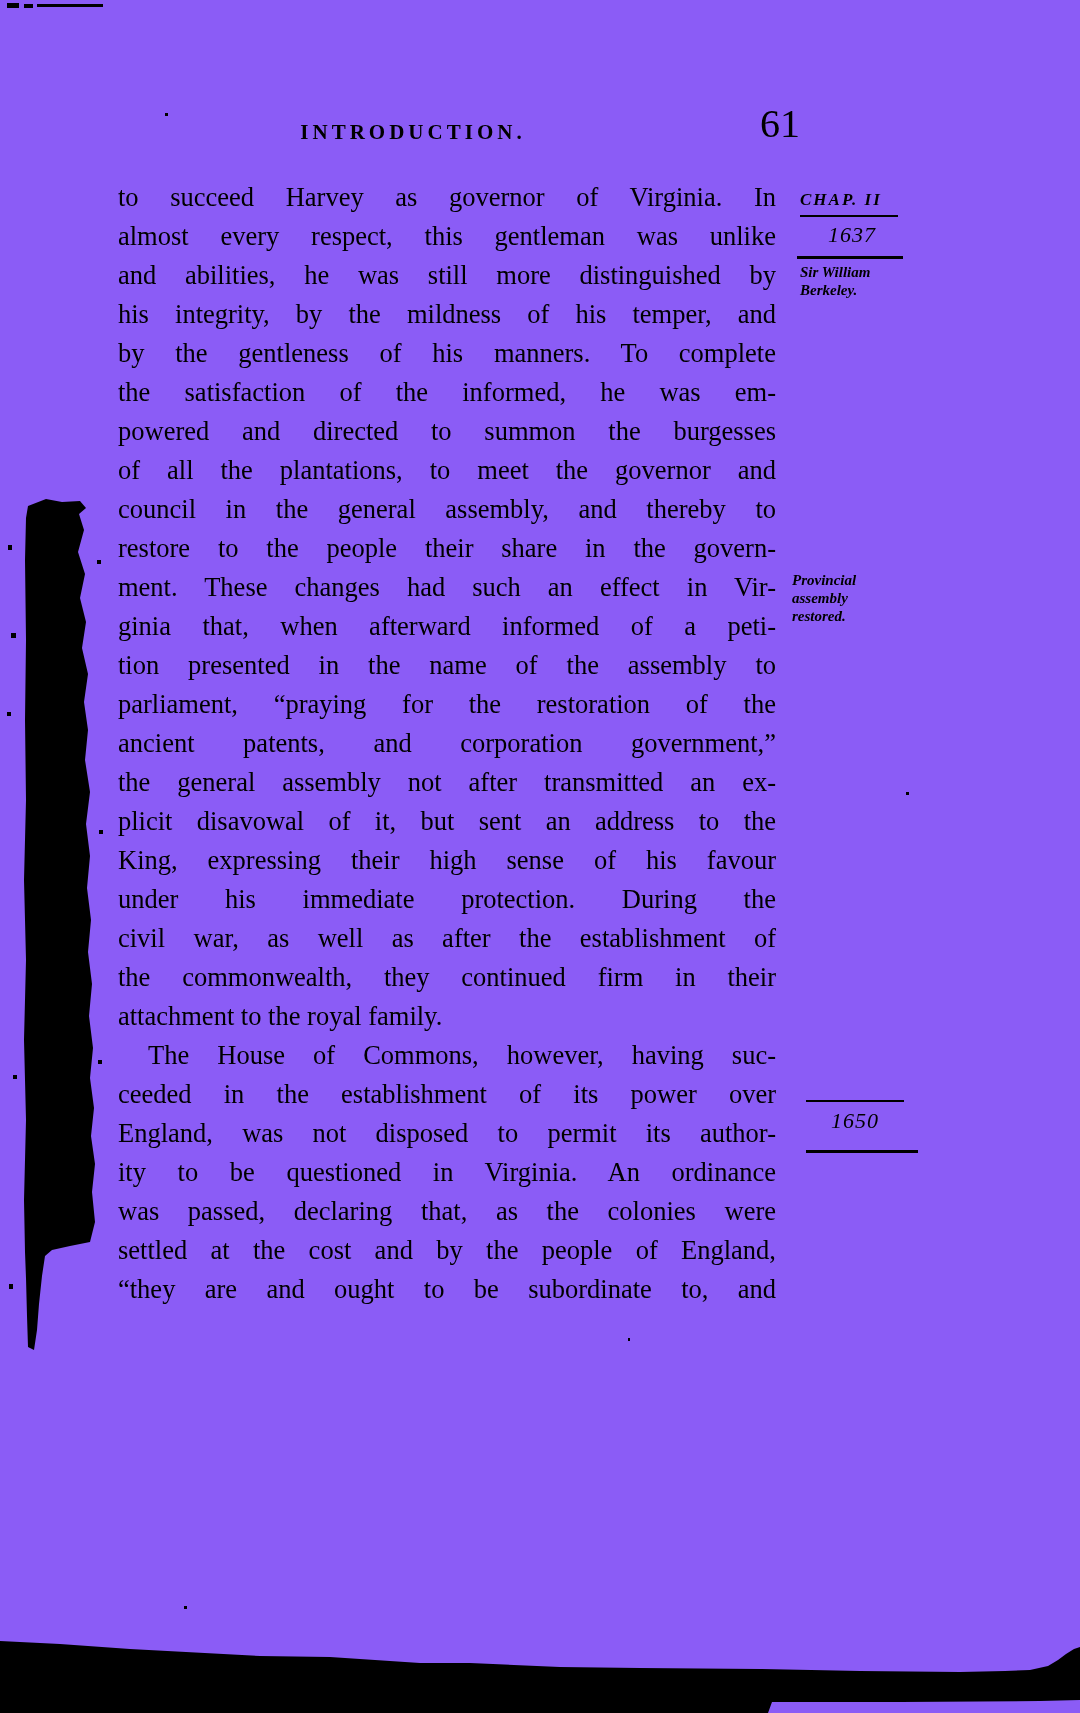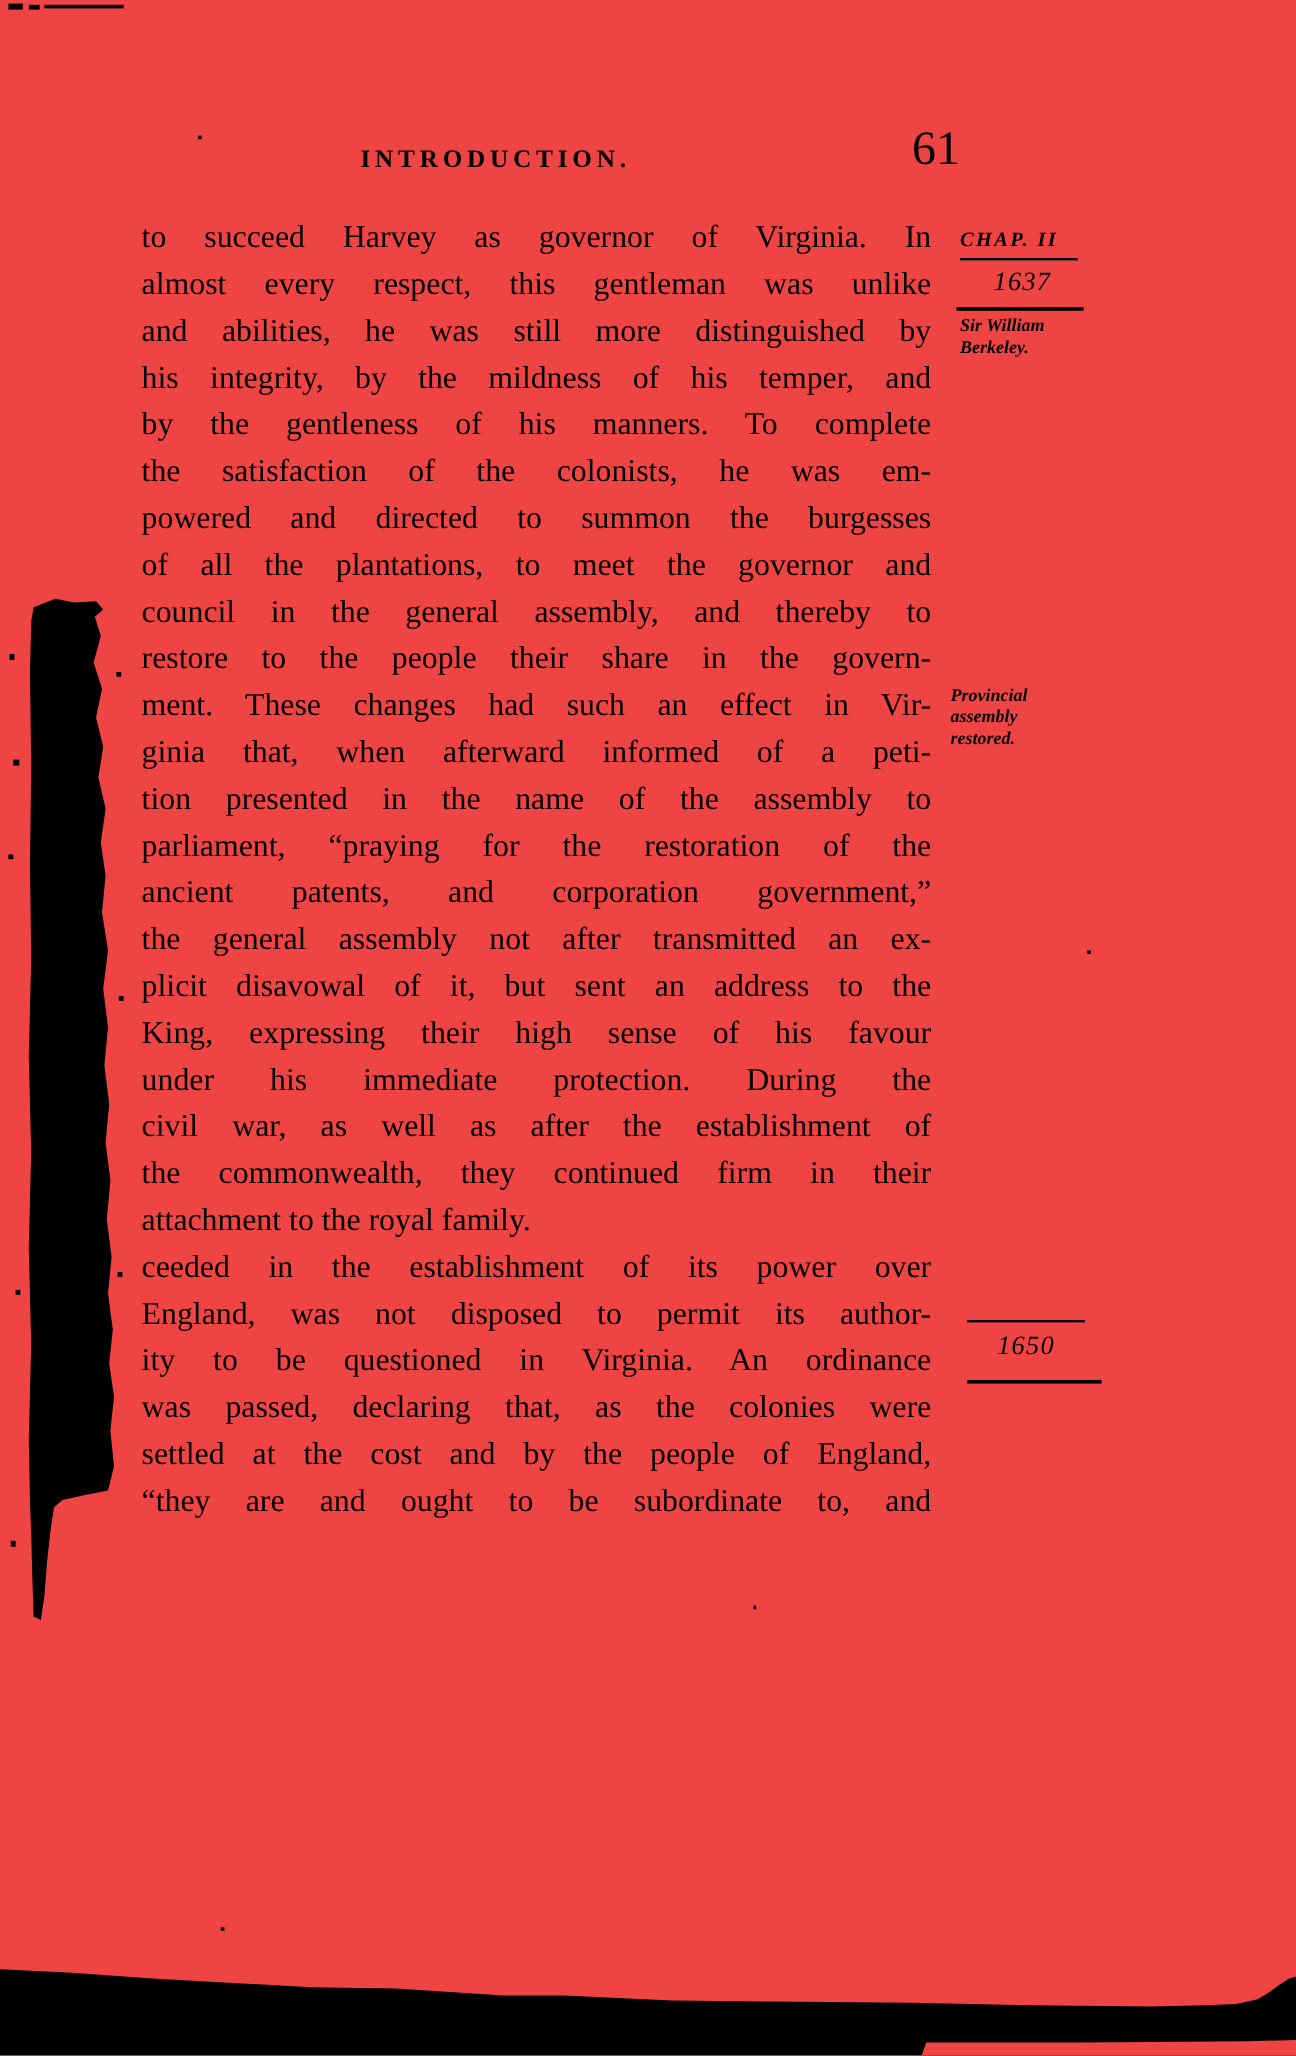--- a/index.html
+++ b/index.html
@@ -1,19 +1,19 @@
 <!DOCTYPE html>
 <html><head>
 <meta charset="utf-8">
 <style>
   html,body{margin:0;padding:0;background:#555;}
   #page{
     position:relative;
     width:1080px;height:1713px;
-    background:#ef4444;
+    background:#8b5cf6;
     overflow:hidden;
     font-family:"Liberation Serif","DejaVu Serif",serif;
     color:#000;
   }
   
   #running-head{
     position:absolute;left:118px;top:120px;width:590px;
     text-align:center;
     font-size:21px;letter-spacing:4px;
     font-variant:small-caps;
@@ -72,37 +72,38 @@
 
   <div id="running-head">INTRODUCTION.</div>
   <div id="page-number">61</div>
 
   <div id="body-text">
     <div class="line">to succeed Harvey as governor of Virginia.  In</div>
     <div class="line">almost every respect, this gentleman was unlike</div>
     <div class="line">and abilities, he was still more distinguished by</div>
     <div class="line">his integrity, by the mildness of his temper, and</div>
     <div class="line">by the gentleness of his manners.  To complete</div>
-    <div class="line">the satisfaction of the colonists, he was em-</div>
+    <div class="line">the satisfaction of the informed, he was em-</div>
     <div class="line">powered and directed to summon the burgesses</div>
     <div class="line">of all the plantations, to meet the governor and</div>
     <div class="line">council in the general assembly, and thereby to</div>
     <div class="line">restore to the people their share in the govern-</div>
     <div class="line">ment.  These changes had such an effect in Vir-</div>
     <div class="line">ginia that, when afterward informed of a peti-</div>
     <div class="line">tion presented in the name of the assembly to</div>
     <div class="line">parliament, “praying for the restoration of the</div>
     <div class="line">ancient patents, and corporation government,”</div>
     <div class="line">the general assembly not after transmitted an ex-</div>
     <div class="line">plicit disavowal of it, but sent an address to the</div>
     <div class="line">King, expressing their high sense of his favour</div>
     <div class="line">under his immediate protection.  During the</div>
     <div class="line">civil war, as well as after the establishment of</div>
     <div class="line">the commonwealth, they continued firm in their</div>
     <div class="line lastline">attachment to the royal family.</div>
+    <div class="line indent">The House of Commons, however, having suc-</div>
     <div class="line">ceeded in the establishment of its power over</div>
     <div class="line">England, was not disposed to permit its author-</div>
     <div class="line">ity to be questioned in Virginia.  An ordinance</div>
     <div class="line">was passed, declaring that, as the colonies were</div>
     <div class="line">settled at the cost and by the people of England,</div>
     <div class="line">“they are and ought to be subordinate to, and</div>
   </div>
 
   <div id="chapter-label" class="mnote">CHAP. II</div>
   <div id="rule-1" class="mrule"></div>

